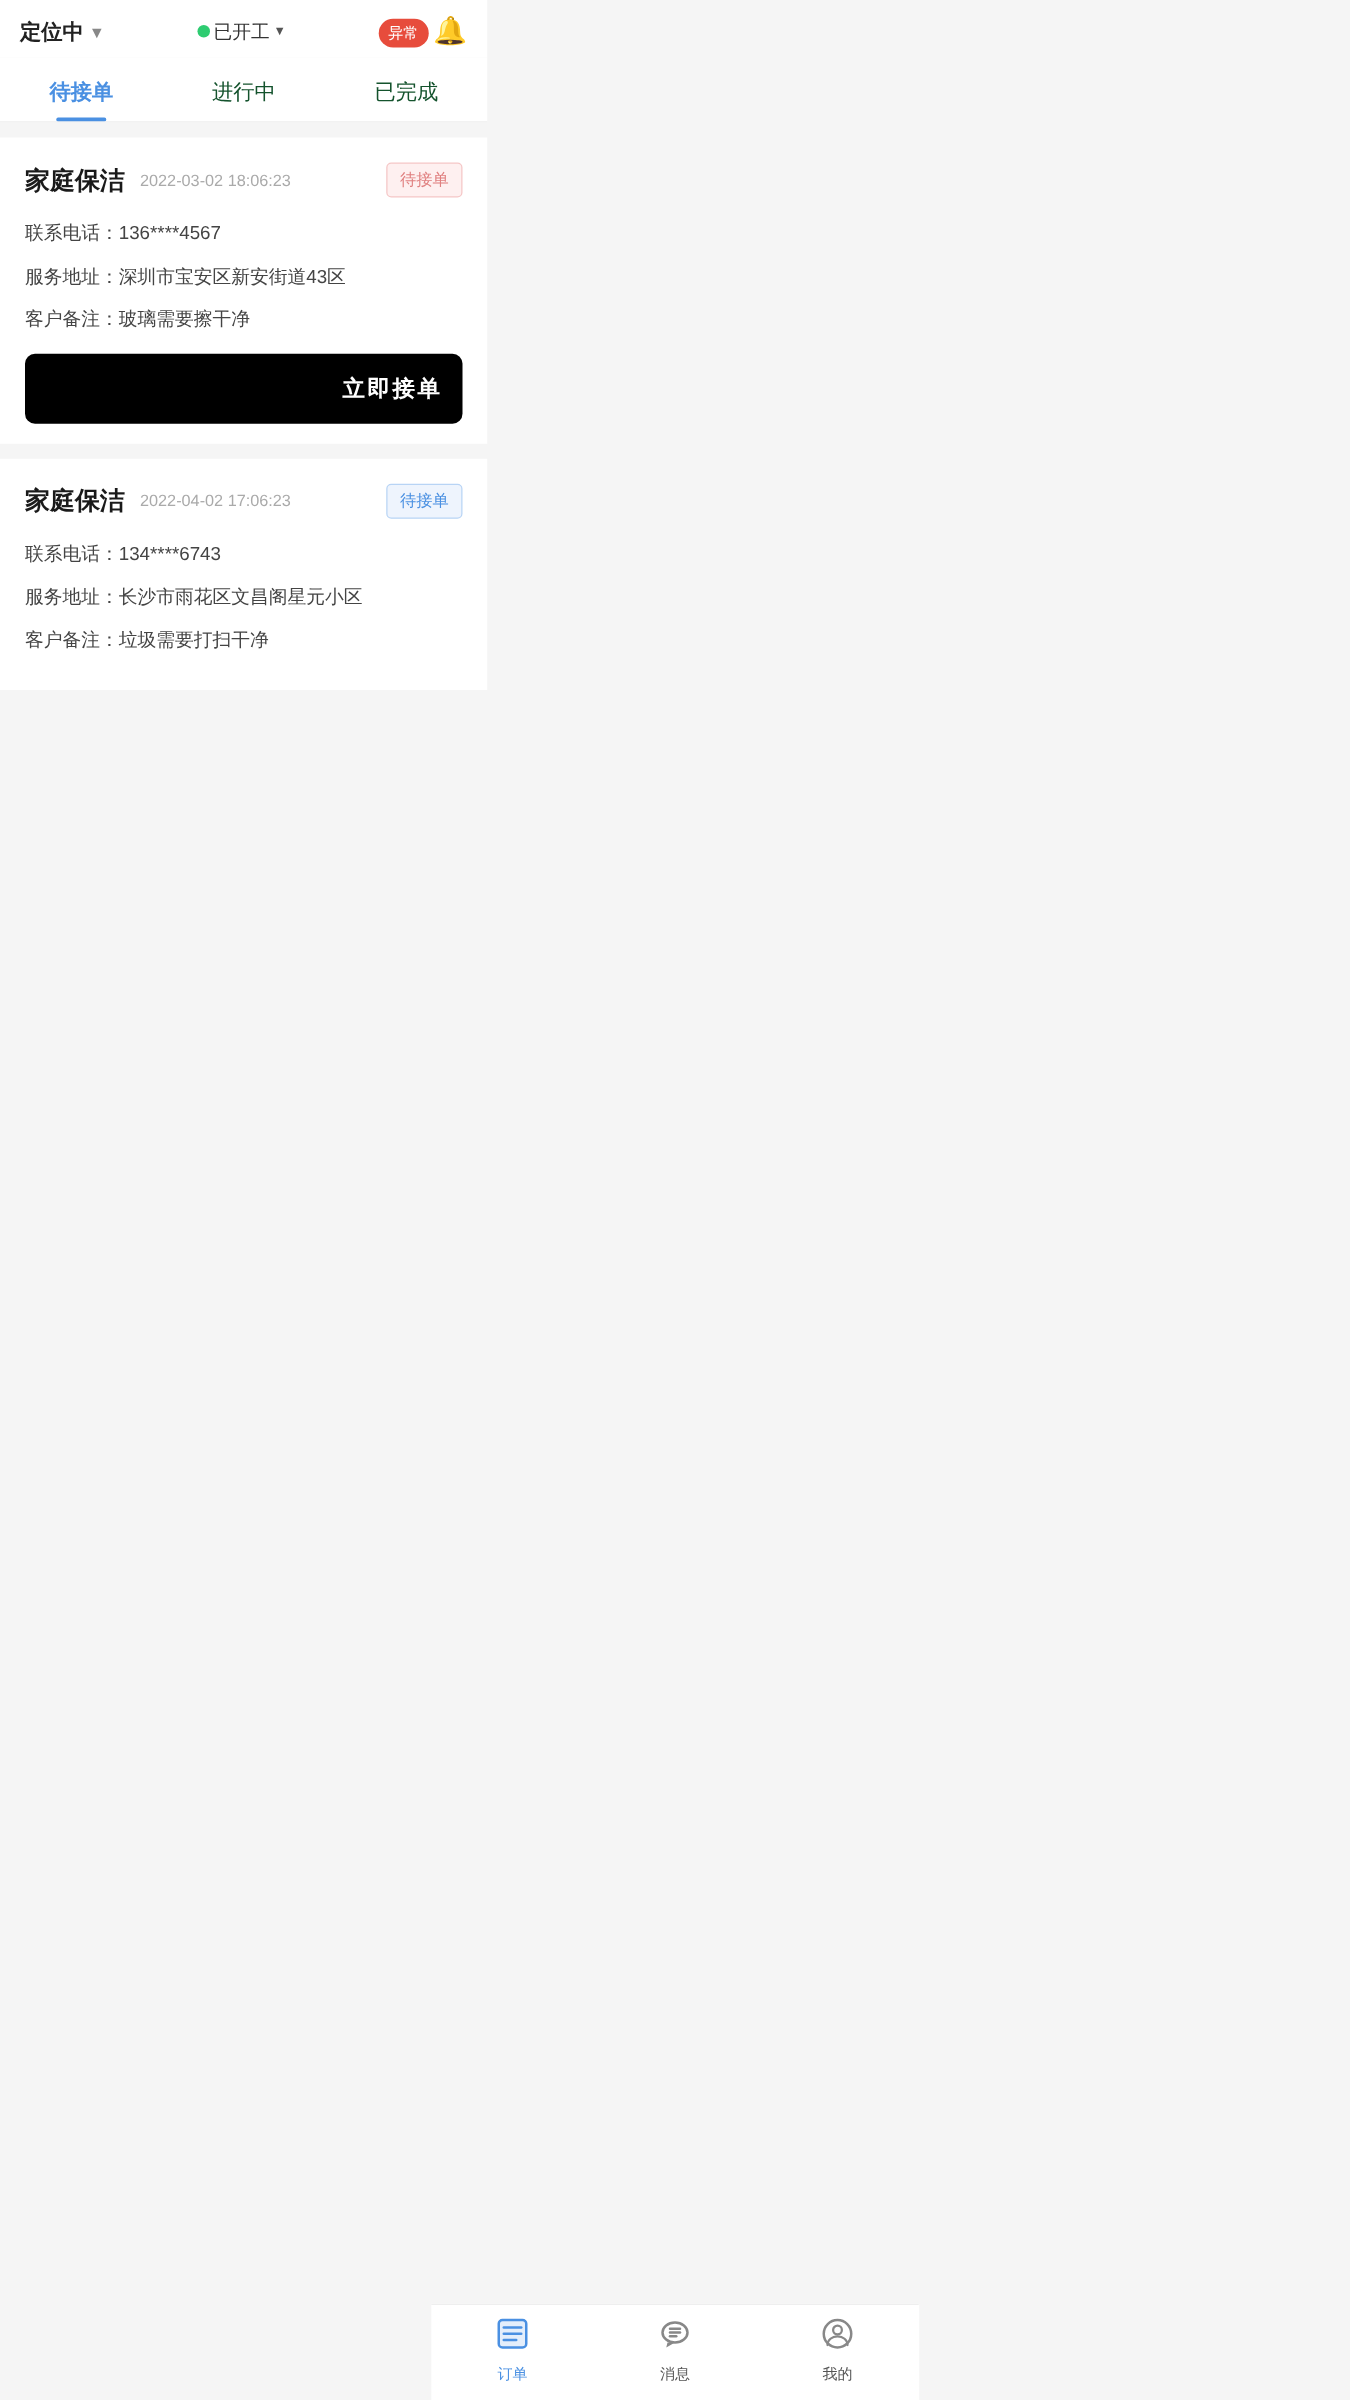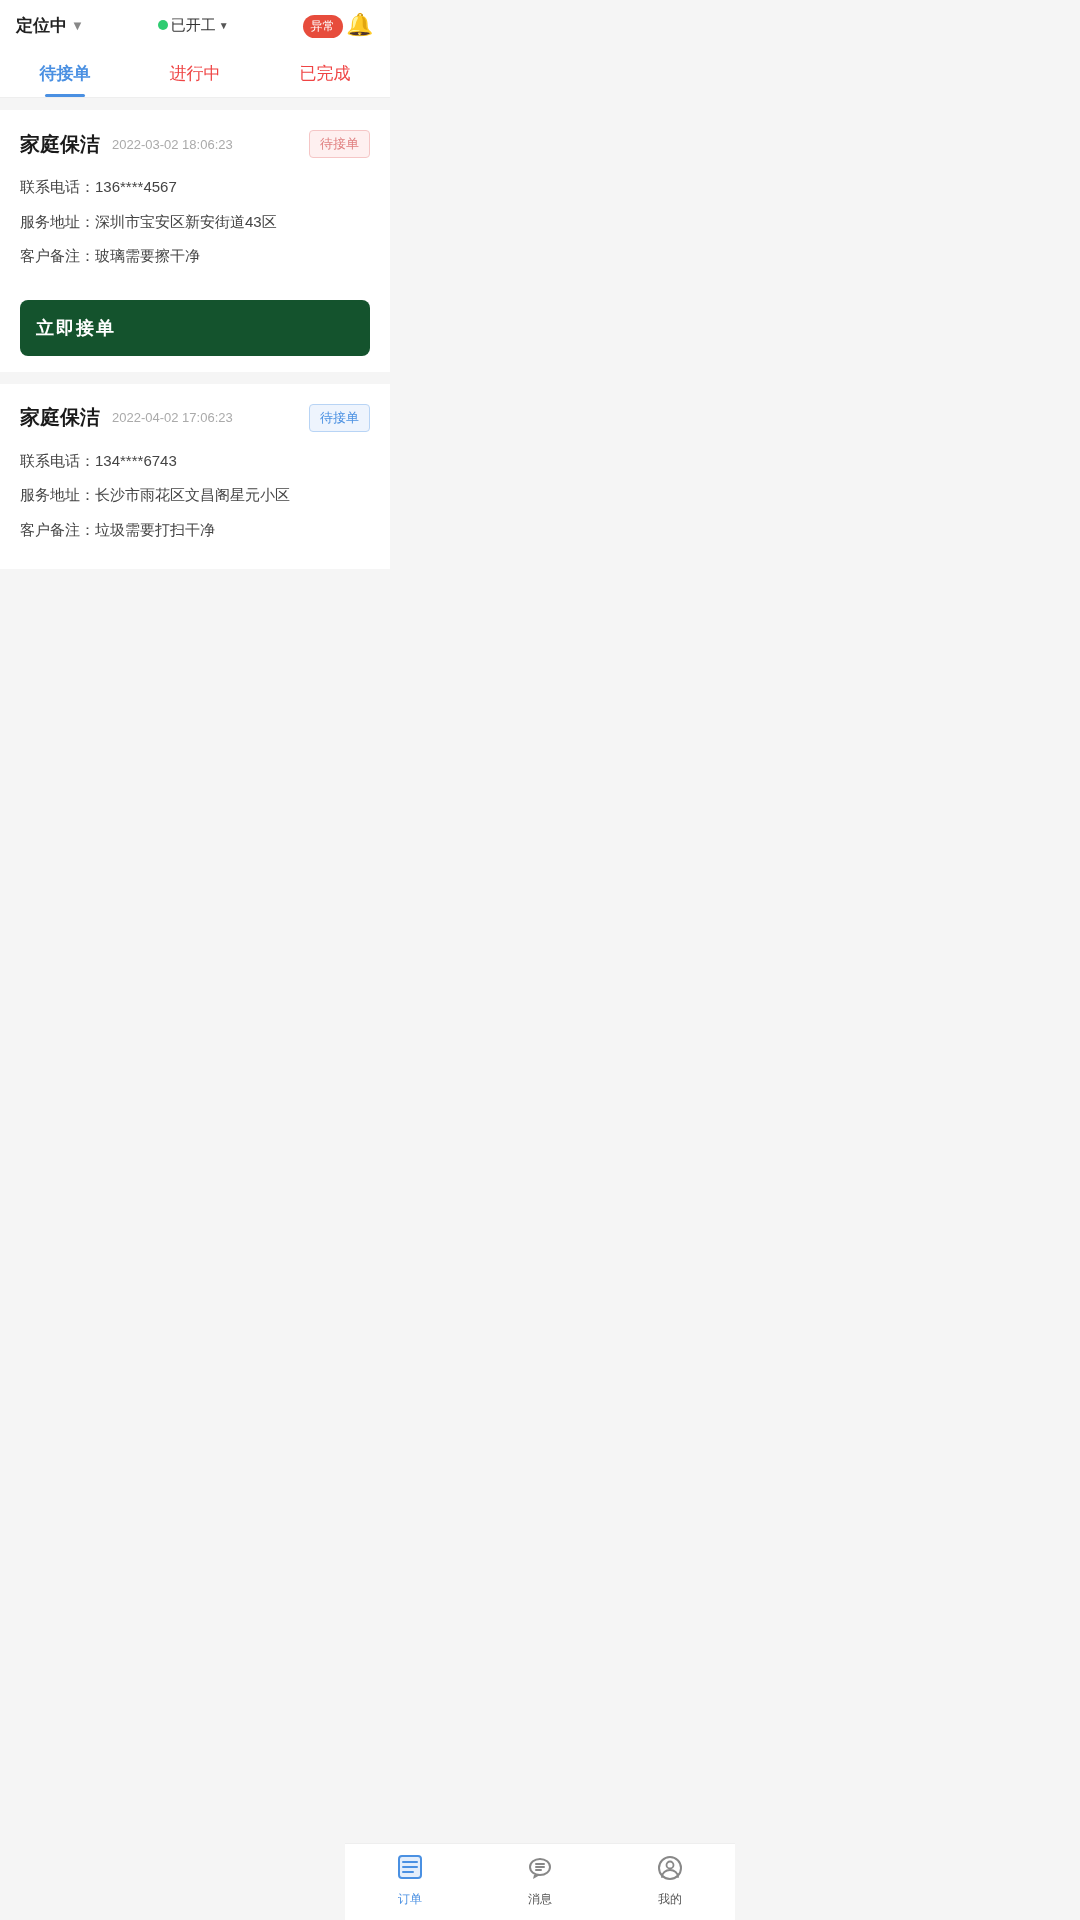--- a/index.html
+++ b/index.html
@@ -74,21 +74,21 @@
       display: flex;
       background: #fff;
       border-bottom: 1px solid #eee;
       margin-bottom: 12px;
     }
     .tab {
       flex: 1;
       text-align: center;
       padding: 16px 0 12px;
       font-size: 17px;
-      color: #ef4444;
+      color: #14532d;
       position: relative;
       cursor: pointer;
     }
     .tab.active {
       color: #4a90e2;
       font-weight: 600;
     }
     .tab.active::after {
       content: '';
       position: absolute;
@@ -155,29 +155,29 @@
       color: #444;
       white-space: nowrap;
       min-width: 72px;
     }
     .info-value {
       color: #444;
       flex: 1;
     }
     .accept-btn {
       width: 100%;
-      background: #14532d;
+      background: #000000;
       color: #fff;
       border: none;
       border-radius: 8px;
       padding: 16px;
       font-size: 18px;
       font-weight: 600;
-      text-align: left;
-      margin-top: 20px;
+      text-align: right;
+      margin-top: 3px;
       cursor: pointer;
       letter-spacing: 2px;
     }
 
     
     .bottom-nav {
       position: fixed;
       bottom: 0;
       left: 50%;
       transform: translateX(-50%);

